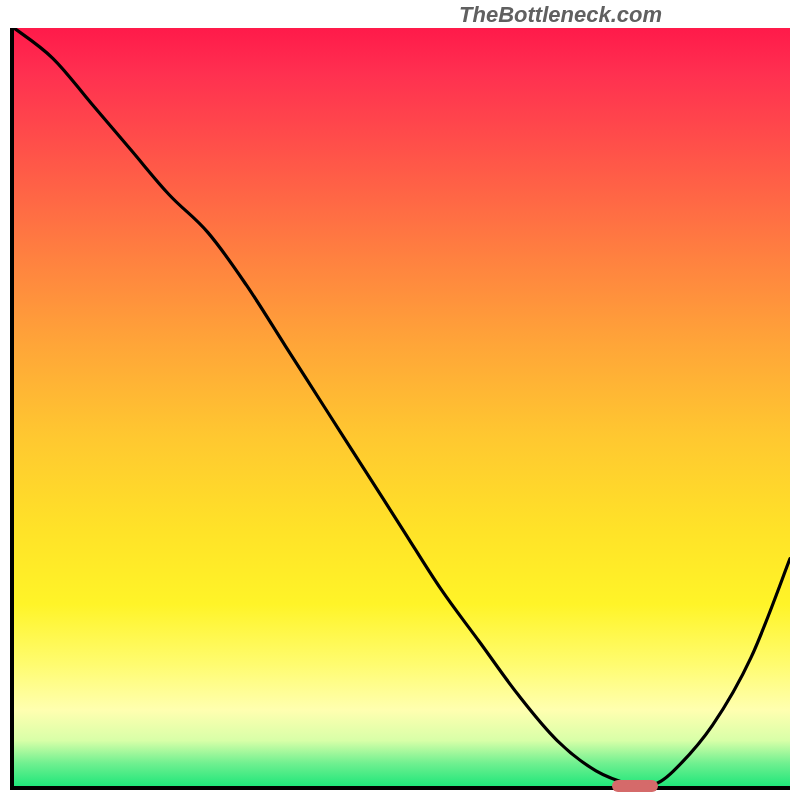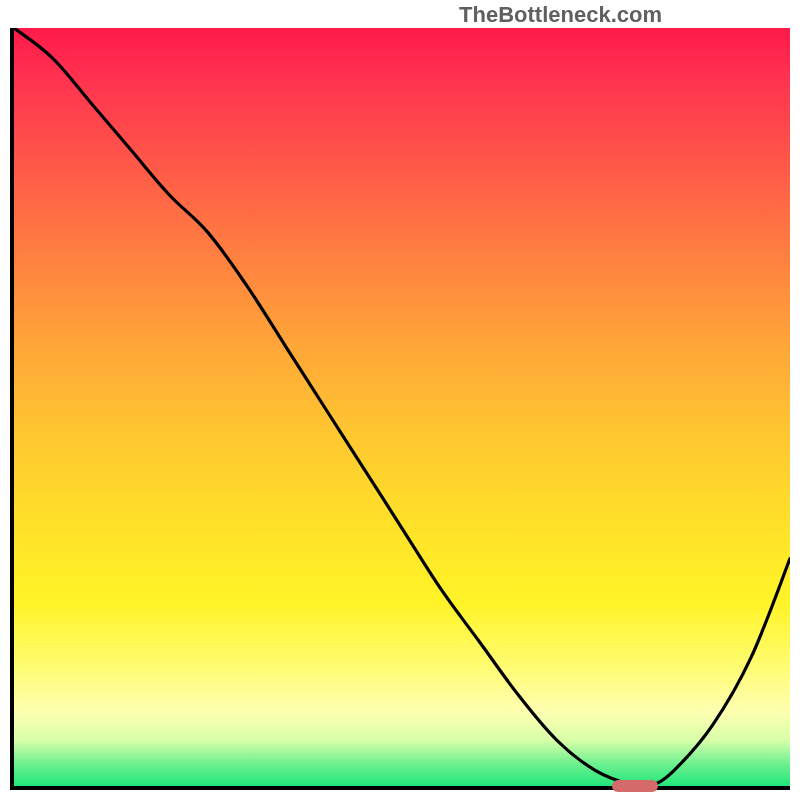--- a/index.html
+++ b/index.html
@@ -8,20 +8,21 @@
     width: 800px;
     height: 800px;
     overflow: hidden;
     font-family: Arial, Helvetica, sans-serif;
     background: #ffffff;
   }
   .root {
     position: relative;
     width: 668px;
     height: 800px;
+    font-style: italic;
   }
   .watermark {
     position: absolute;
     top: 2px;
     right: 6px;
     font-size: 22px;
     font-weight: 700;
     color: #606060;
     letter-spacing: 0px;
     user-select: none;

